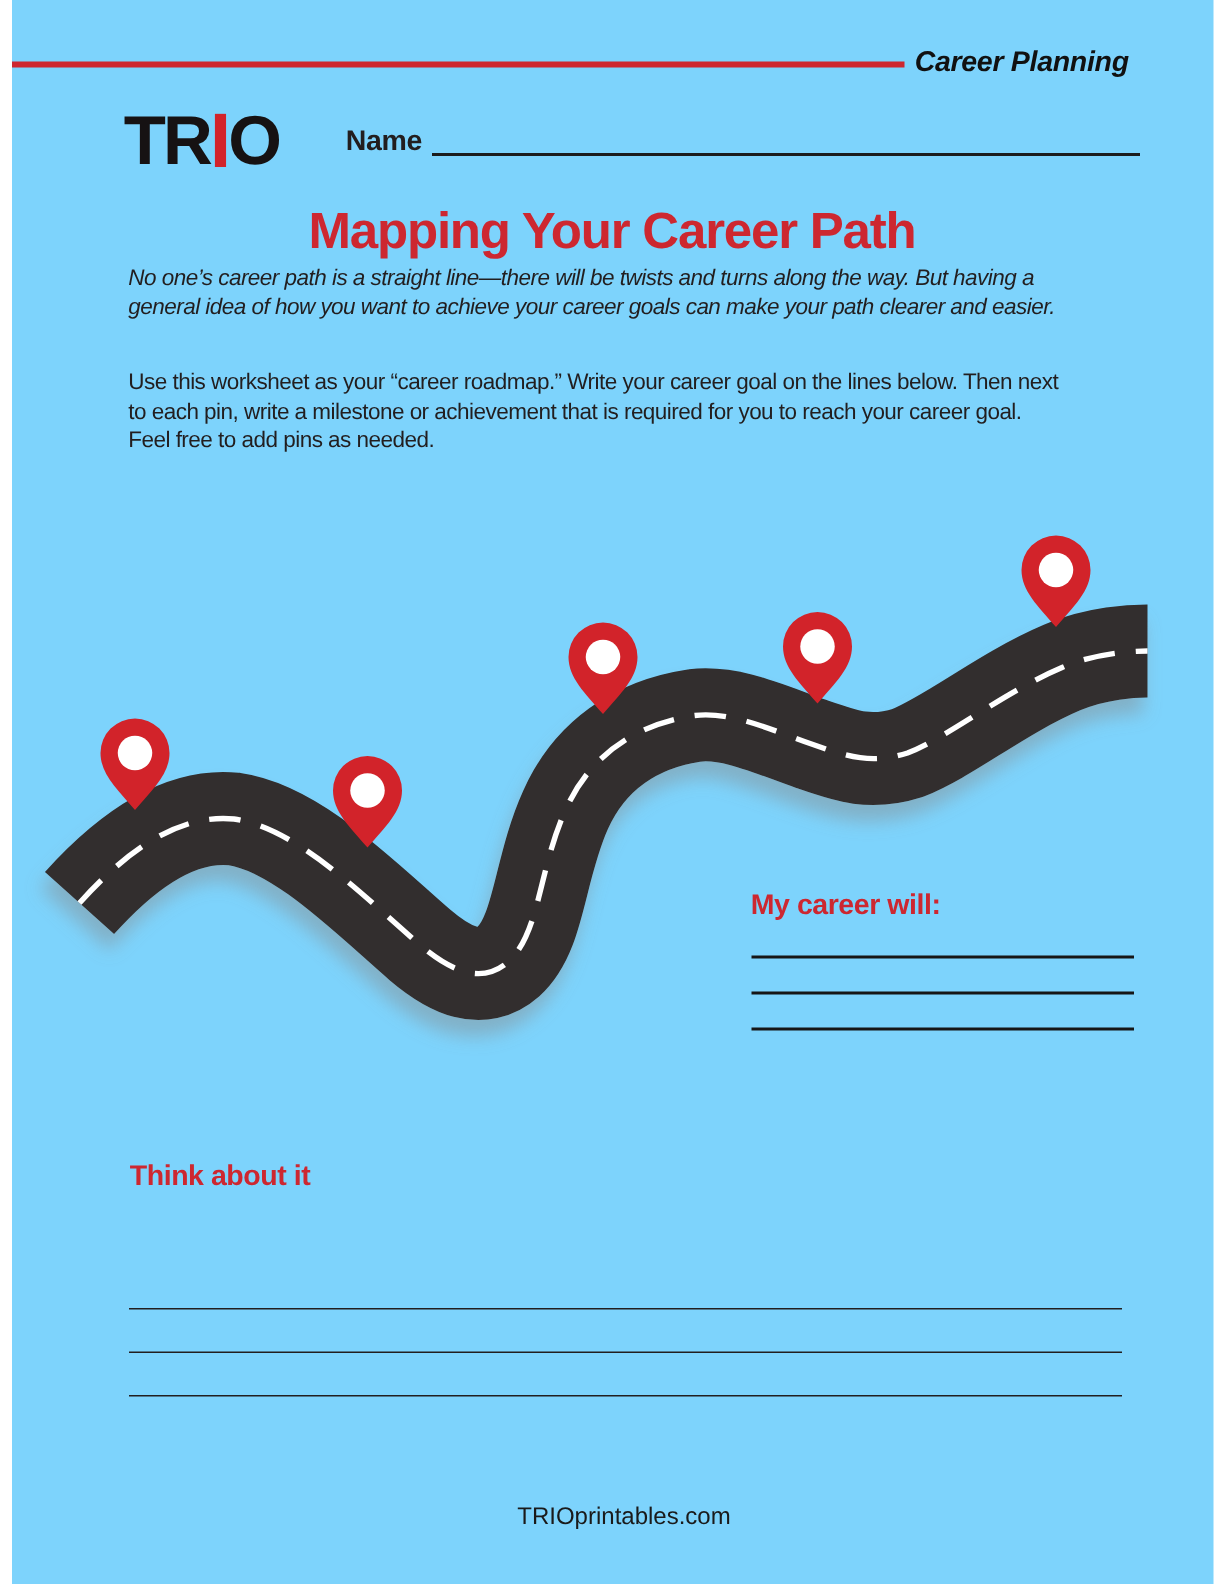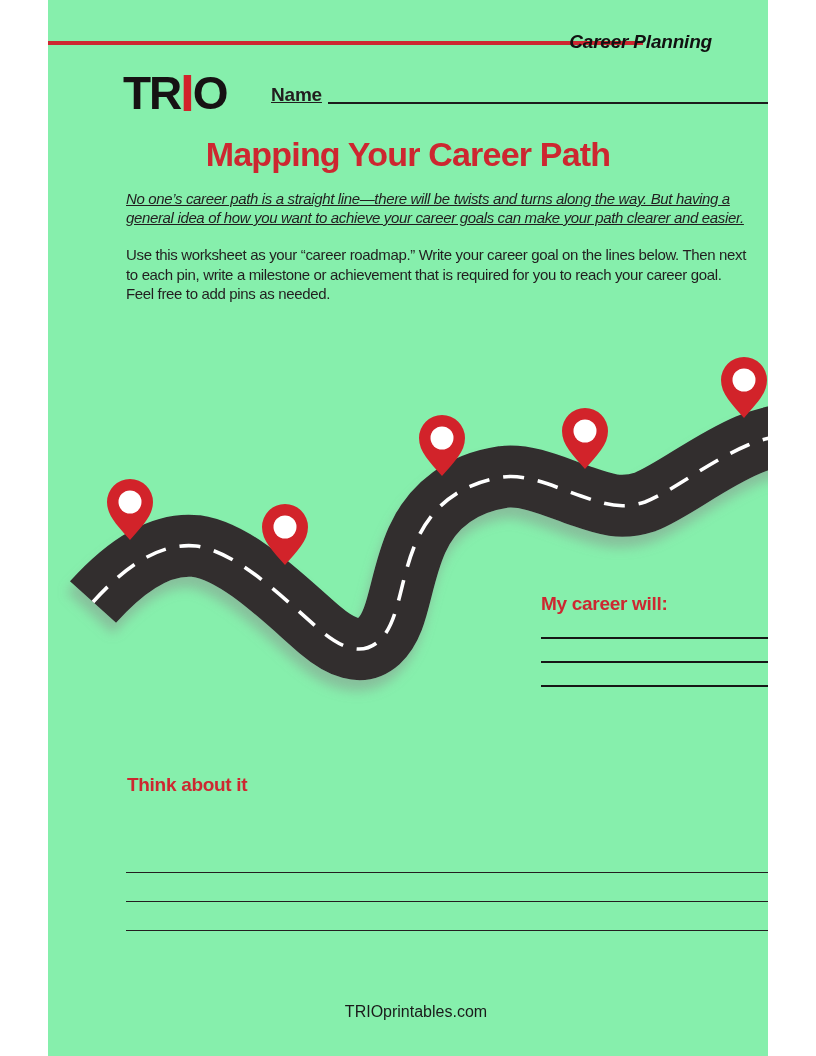--- a/index.html
+++ b/index.html
@@ -4,35 +4,35 @@
 <style>
   :root{
     --accent-red:#cd2730;
     --road-dark:#312e2f;
     --pin-red:#d2232a;
     --text-dark:#221e1f;
   }
   *{margin:0;padding:0;box-sizing:border-box;}
   html,body{background:#ffffff;}
   body{font-family:"Liberation Sans",sans-serif;color:var(--text-dark);}
-  .page{position:relative;width:720px;height:1056px;background:#86efac;overflow:hidden;margin:0 auto;}
+  .page{position:relative;width:801px;height:1056px;background:#7dd3fc;overflow:hidden;margin:0 auto;}
 
   .top-rule{position:absolute;left:0;top:41px;width:595px;height:4px;background:var(--accent-red);}
   .category{position:absolute;right:56px;top:31px;font-size:19px;font-weight:bold;font-style:italic;color:#111111;letter-spacing:-0.2px;}
 
   .logo{position:absolute;left:75px;top:70px;font-size:46px;line-height:46px;font-weight:bold;letter-spacing:-2px;color:#161213;}
   .logo .logo-i{color:var(--pin-red);font-size:1.12em;vertical-align:-0.045em;}
 
-  .name-label{position:absolute;left:223px;top:84px;font-size:19px;font-weight:bold;letter-spacing:-0.2px;text-decoration:underline;}
+  .name-label{position:absolute;left:223px;top:84px;font-size:19px;font-weight:bold;letter-spacing:-0.2px;}
   .name-line{position:absolute;left:280px;top:102px;width:472px;height:0;border-top:2px solid #1c1c1c;}
 
   .title{position:absolute;left:0;right:0;top:135px;text-align:center;font-size:34px;font-weight:bold;letter-spacing:-0.8px;color:var(--accent-red);}
 
   .textblock{position:absolute;left:78px;font-size:15px;letter-spacing:-0.35px;color:var(--text-dark);white-space:nowrap;}
-  .intro{top:189px;font-style:italic;line-height:19px;text-decoration:underline;}
+  .intro{top:176px;font-style:italic;line-height:19px;}
   .instructions{top:245px;line-height:19.5px;}
   .question{top:802px;line-height:19.5px;}
 
   .roadmap{position:absolute;left:0;top:340px;width:816px;height:380px;}
 
   .goal-label{position:absolute;left:493px;top:593px;font-size:19px;font-weight:bold;letter-spacing:-0.3px;color:var(--accent-red);}
   .goal-line{position:absolute;left:493px;width:255px;height:0;border-top:2px solid #161616;}
   .goal-line.l1{top:637px;} .goal-line.l2{top:661px;} .goal-line.l3{top:685px;}
 
   .think-heading{position:absolute;left:79px;top:774px;font-size:19px;font-weight:bold;letter-spacing:-0.3px;color:var(--accent-red);}

